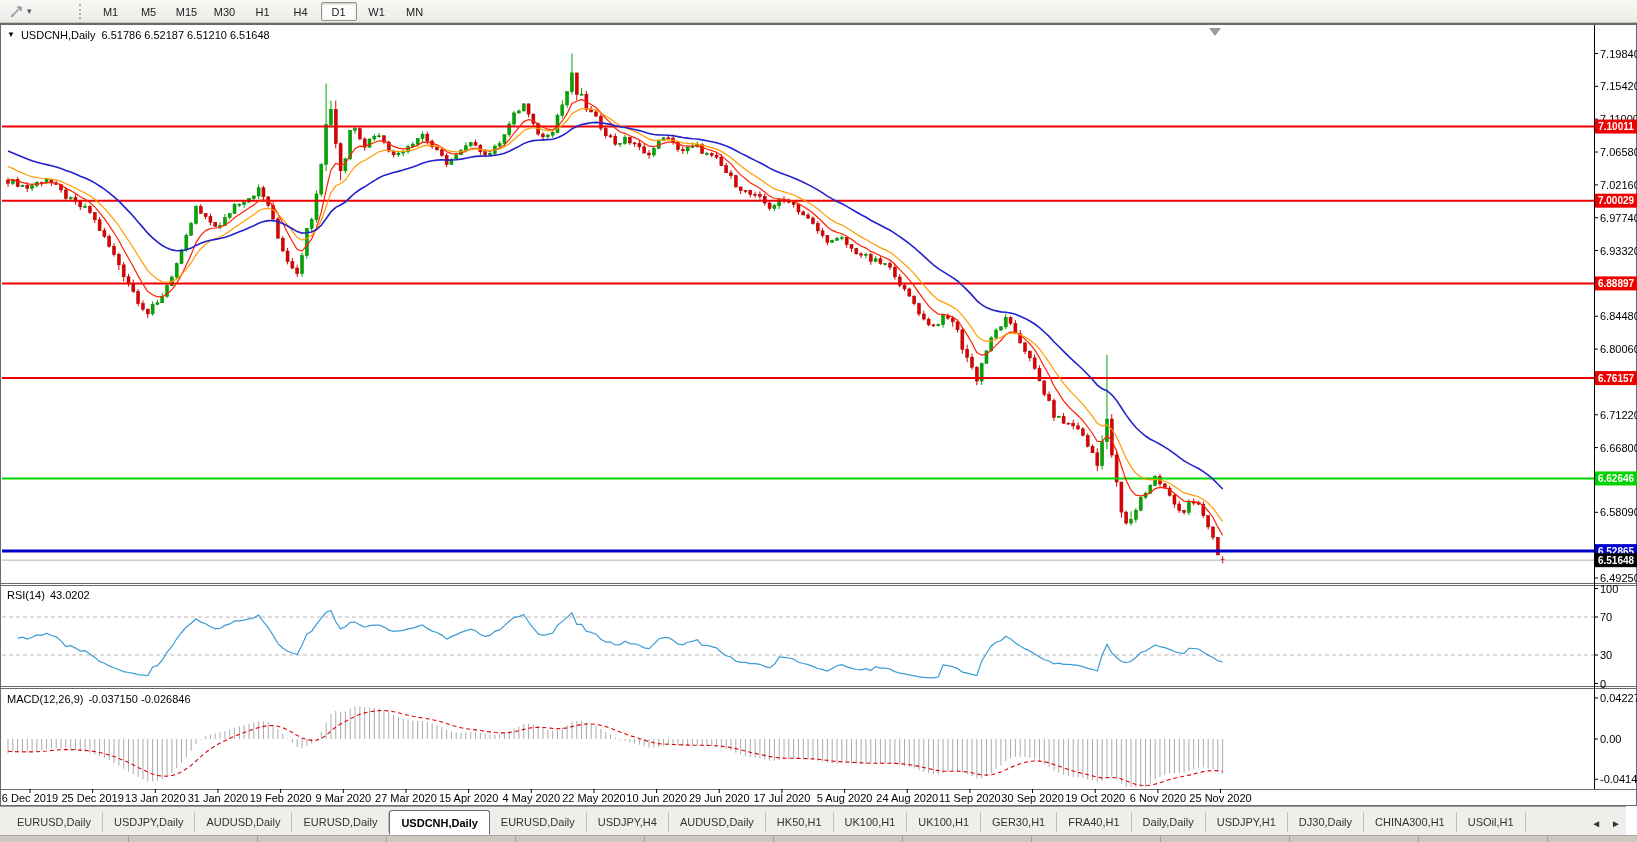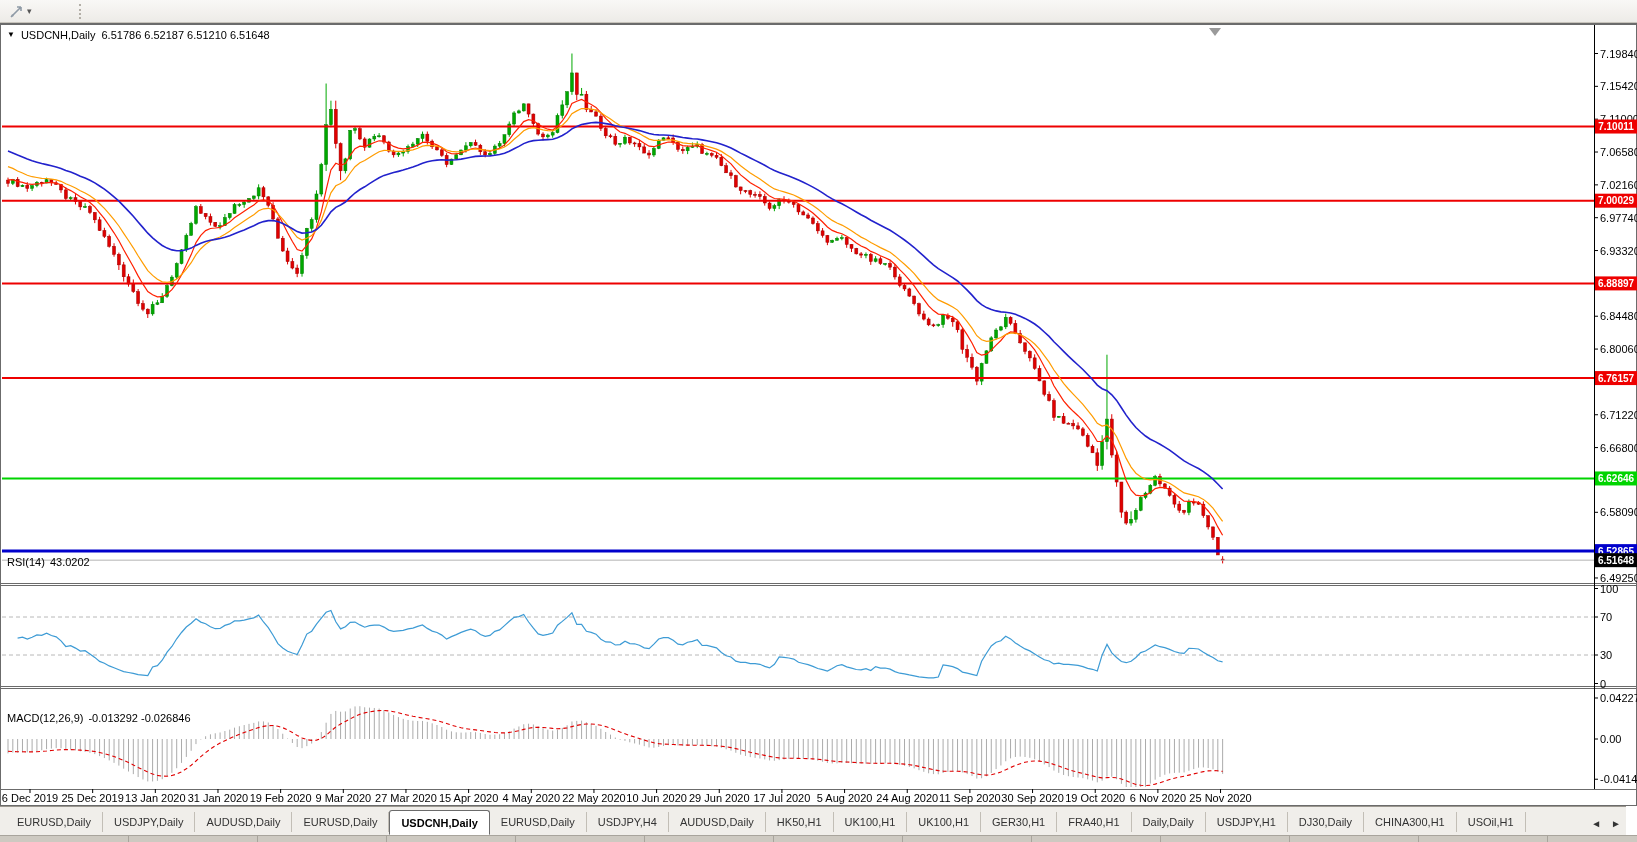--- a/index.html
+++ b/index.html
@@ -14,22 +14,22 @@
   .grip{width:4px;height:15px;margin:0 10px 0 42px;border-left:2px dotted #b3afa7}
   .tf-btn{min-width:36px;height:19px;line-height:18px;text-align:center;font-size:11px;color:#222;
     margin-right:2px;border:1px solid transparent;border-radius:2px;padding:0 4px}
   .tf-btn.active{background:#fcfcfc;border:1px solid #96938b;box-shadow:inset 0 1px 2px #c9c6bf}
   
   #chart-svg{position:absolute;left:0;top:23px;display:block}
   .chart-header{position:absolute;left:7px;top:29px;font-size:11px;color:#000;
     display:flex;align-items:center;gap:6px;white-space:nowrap}
   .collapse{font-size:8px;line-height:1;color:#000}
   .panel-label{position:absolute;left:7px;font-size:11px;color:#000;display:flex;gap:5px;white-space:nowrap}
-  #rsi-label{top:556px}
-  #macd-label{top:712px}
+  #rsi-label{top:589px}
+  #macd-label{top:693px}
   
   .tab-bar{position:absolute;left:0;top:806px;width:1626px;height:29px;background:#f0eeea;
     border-top:1px solid #9b978f;display:flex;align-items:flex-end}
   .tabs-scroll{display:flex;align-items:flex-end;overflow:hidden;width:1598px;height:28px;padding-left:6px}
   .tab{height:20px;line-height:20px;margin-bottom:3px;padding:0 11px;font-size:11px;color:#333;
     border-right:1px solid #c2beb6;white-space:nowrap;cursor:default}
   .tab.active{background:#fff;border:1px solid #6b6b6b;border-bottom:1px solid #fff;height:25px;
     line-height:24px;margin-bottom:0;font-weight:bold;color:#000;border-radius:3px 3px 0 0}
   .tab-arrows{position:absolute;right:2px;bottom:6px;display:flex;gap:4px}
   .tab-arrow{font-size:10px;color:#333;padding:0 3px;cursor:default}
@@ -44,20 +44,31 @@
 
   <div class="toolbar">
     <div class="tool-btn">
       <svg width="15" height="15" viewBox="0 0 15 15">
         <path d="M2 13 L12 3 M12 3 L8 3 M12 3 L12 7" stroke="#8f9aa6" stroke-width="1.6" fill="none"></path>
         <path d="M2 13 L5 12 L3 10 Z" fill="#8f9aa6"></path>
       </svg>
       <span class="dd-arrow">▾</span>
     </div>
     <div class="grip"></div>
+    <div id="tf-buttons" style="display:flex">
+        <div class="tf-btn">M1</div>
+        <div class="tf-btn">M5</div>
+        <div class="tf-btn">M15</div>
+        <div class="tf-btn">M30</div>
+        <div class="tf-btn">H1</div>
+        <div class="tf-btn">H4</div>
+        <div class="tf-btn active">D1</div>
+        <div class="tf-btn">W1</div>
+        <div class="tf-btn">MN</div>
+      </div>
   </div>
 
   <svg id="chart-svg" width="1637" height="783" viewBox="0 0 1637 783" style="font-family: &quot;Liberation Sans&quot;, sans-serif;">
       <rect x="0" y="0" width="1637" height="783" fill="#ffffff"></rect>
       <g>
         <line x1="8" y1="716" x2="8" y2="730.3482197948714" stroke="#ababab" stroke-width="1"></line>
         <line x1="12.82" y1="716" x2="12.82" y2="729.6022313669598" stroke="#ababab" stroke-width="1"></line>
         <line x1="17.64" y1="716" x2="17.64" y2="729.6367457126296" stroke="#ababab" stroke-width="1"></line>
         <line x1="22.46" y1="716" x2="22.46" y2="729.3653452795616" stroke="#ababab" stroke-width="1"></line>
         <line x1="27.28" y1="716" x2="27.28" y2="729.3177243299501" stroke="#ababab" stroke-width="1"></line>
@@ -959,21 +970,21 @@
     <span class="collapse">▼</span>
     <span>USDCNH,Daily</span>
     <span>6.51786 6.52187 6.51210 6.51648</span>
   </div>
   <div class="panel-label" id="rsi-label">
     <span>RSI(14)</span>
     <span>43.0202</span>
   </div>
   <div class="panel-label" id="macd-label">
     <span>MACD(12,26,9)</span>
-    <span>-0.013292 -0.026846</span>
+    <span>-0.037150 -0.026846</span>
   </div>
 
   <div class="tab-bar">
     <div class="tabs-scroll" id="tabs-scroll">
         <div class="tab">EURUSD,Daily</div>
         <div class="tab">USDJPY,Daily</div>
         <div class="tab">AUDUSD,Daily</div>
         <div class="tab">EURUSD,Daily</div>
         <div class="tab active">USDCNH,Daily</div>
         <div class="tab">EURUSD,Daily</div>

